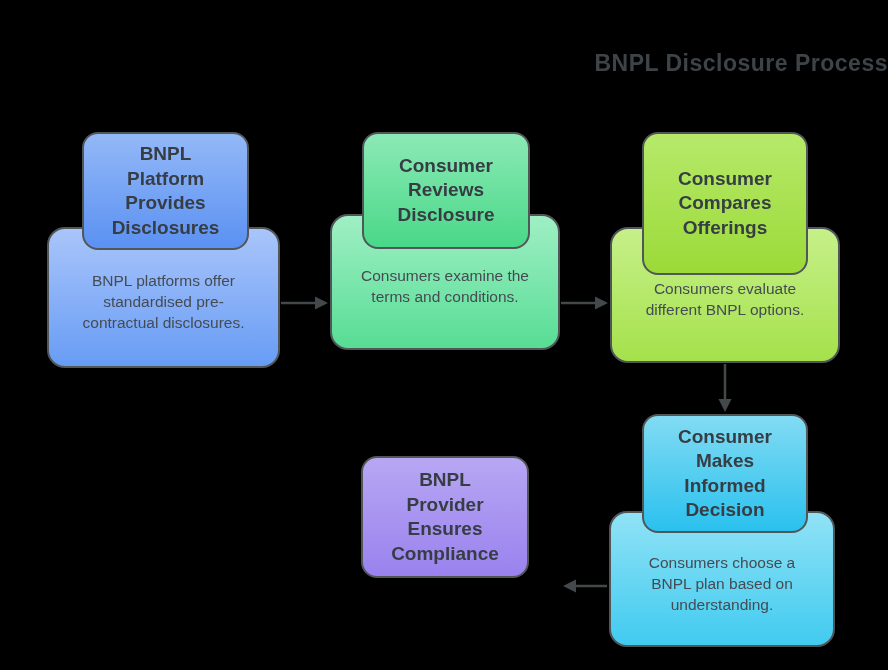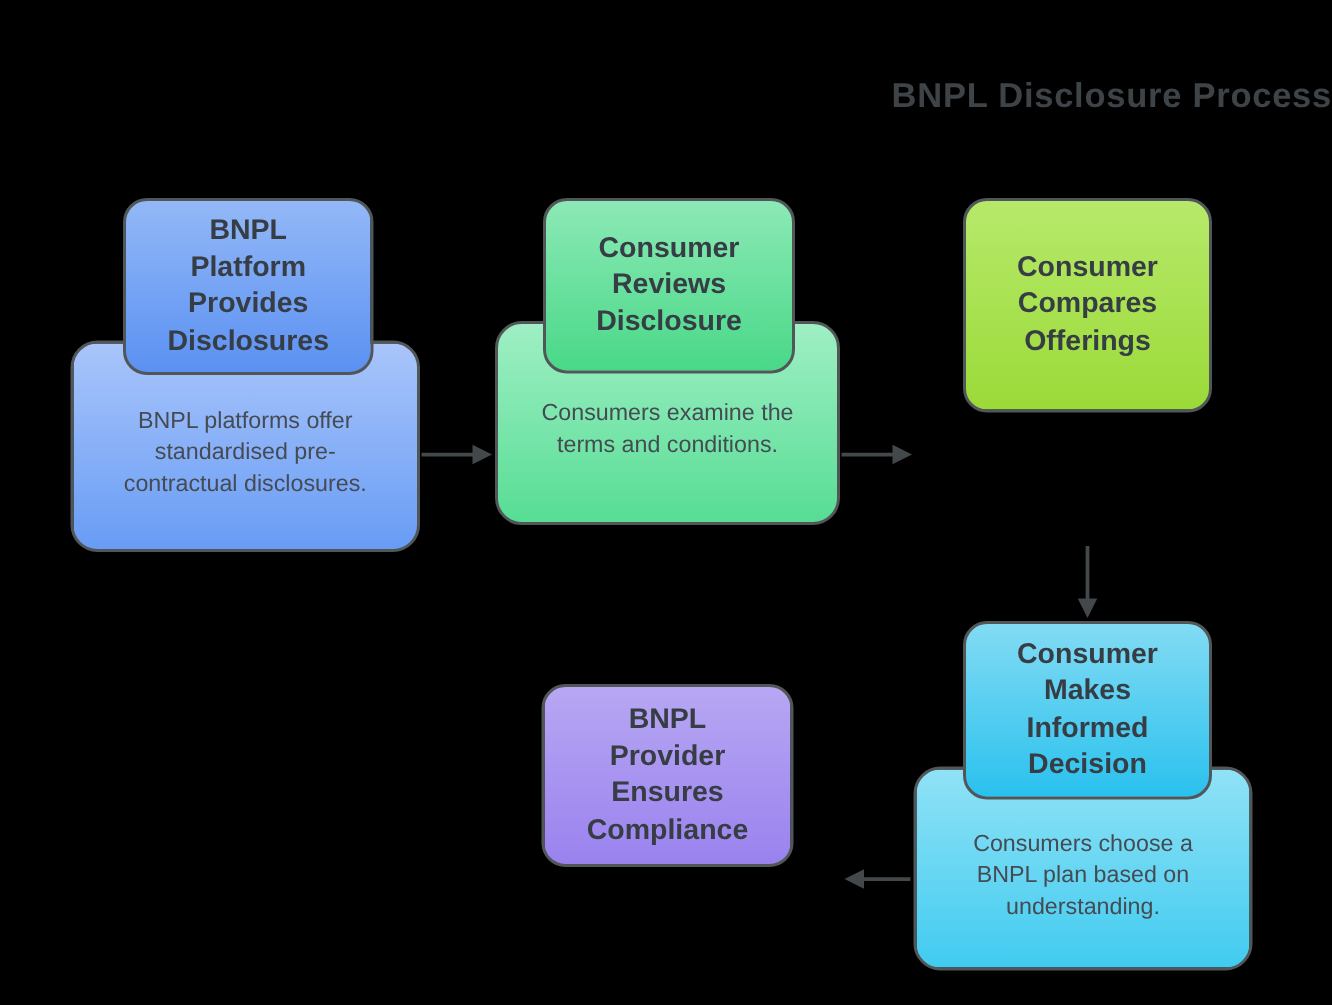--- a/index.html
+++ b/index.html
@@ -97,20 +97,23 @@
     <h2>BNPL Platform Provides Disclosures</h2>
   </div>
 
   <div class="card body-card" style="left: 330px; top: 214px; width: 230px; height: 136px; background: linear-gradient(rgb(159, 239, 196), rgb(87, 221, 148));">
     <p>Consumers examine the terms and conditions.</p>
   </div>
   <div class="card header-card" style="left: 362px; top: 132px; width: 168px; height: 117px; background: linear-gradient(rgb(140, 233, 181), rgb(73, 216, 136));">
     <h2>Consumer Reviews Disclosure</h2>
   </div>
 
+  <div class="card body-card" style="left: 610px; top: 227px; width: 230px; height: 136px; background: linear-gradient(rgb(198, 240, 138), rgb(165, 225, 75));">
+    <p>Consumers evaluate different BNPL options.</p>
+  </div>
   <div class="card header-card" style="left: 642px; top: 132px; width: 166px; height: 143px; background: linear-gradient(rgb(182, 233, 106), rgb(155, 218, 56));">
     <h2>Consumer Compares Offerings</h2>
   </div>
 
   <div class="card header-card" style="left: 361px; top: 414px; width: 168px; height: 122px; background: linear-gradient(rgb(183, 167, 243), rgb(154, 130, 238)); margin-top: 42px;">
     <h2>BNPL Provider Ensures Compliance</h2>
   </div>
 
   <div class="card body-card" style="left: 609px; top: 511px; width: 226px; height: 136px; background: linear-gradient(rgb(144, 226, 246), rgb(65, 203, 240));">
     <p>Consumers choose a BNPL plan based on understanding.</p>

